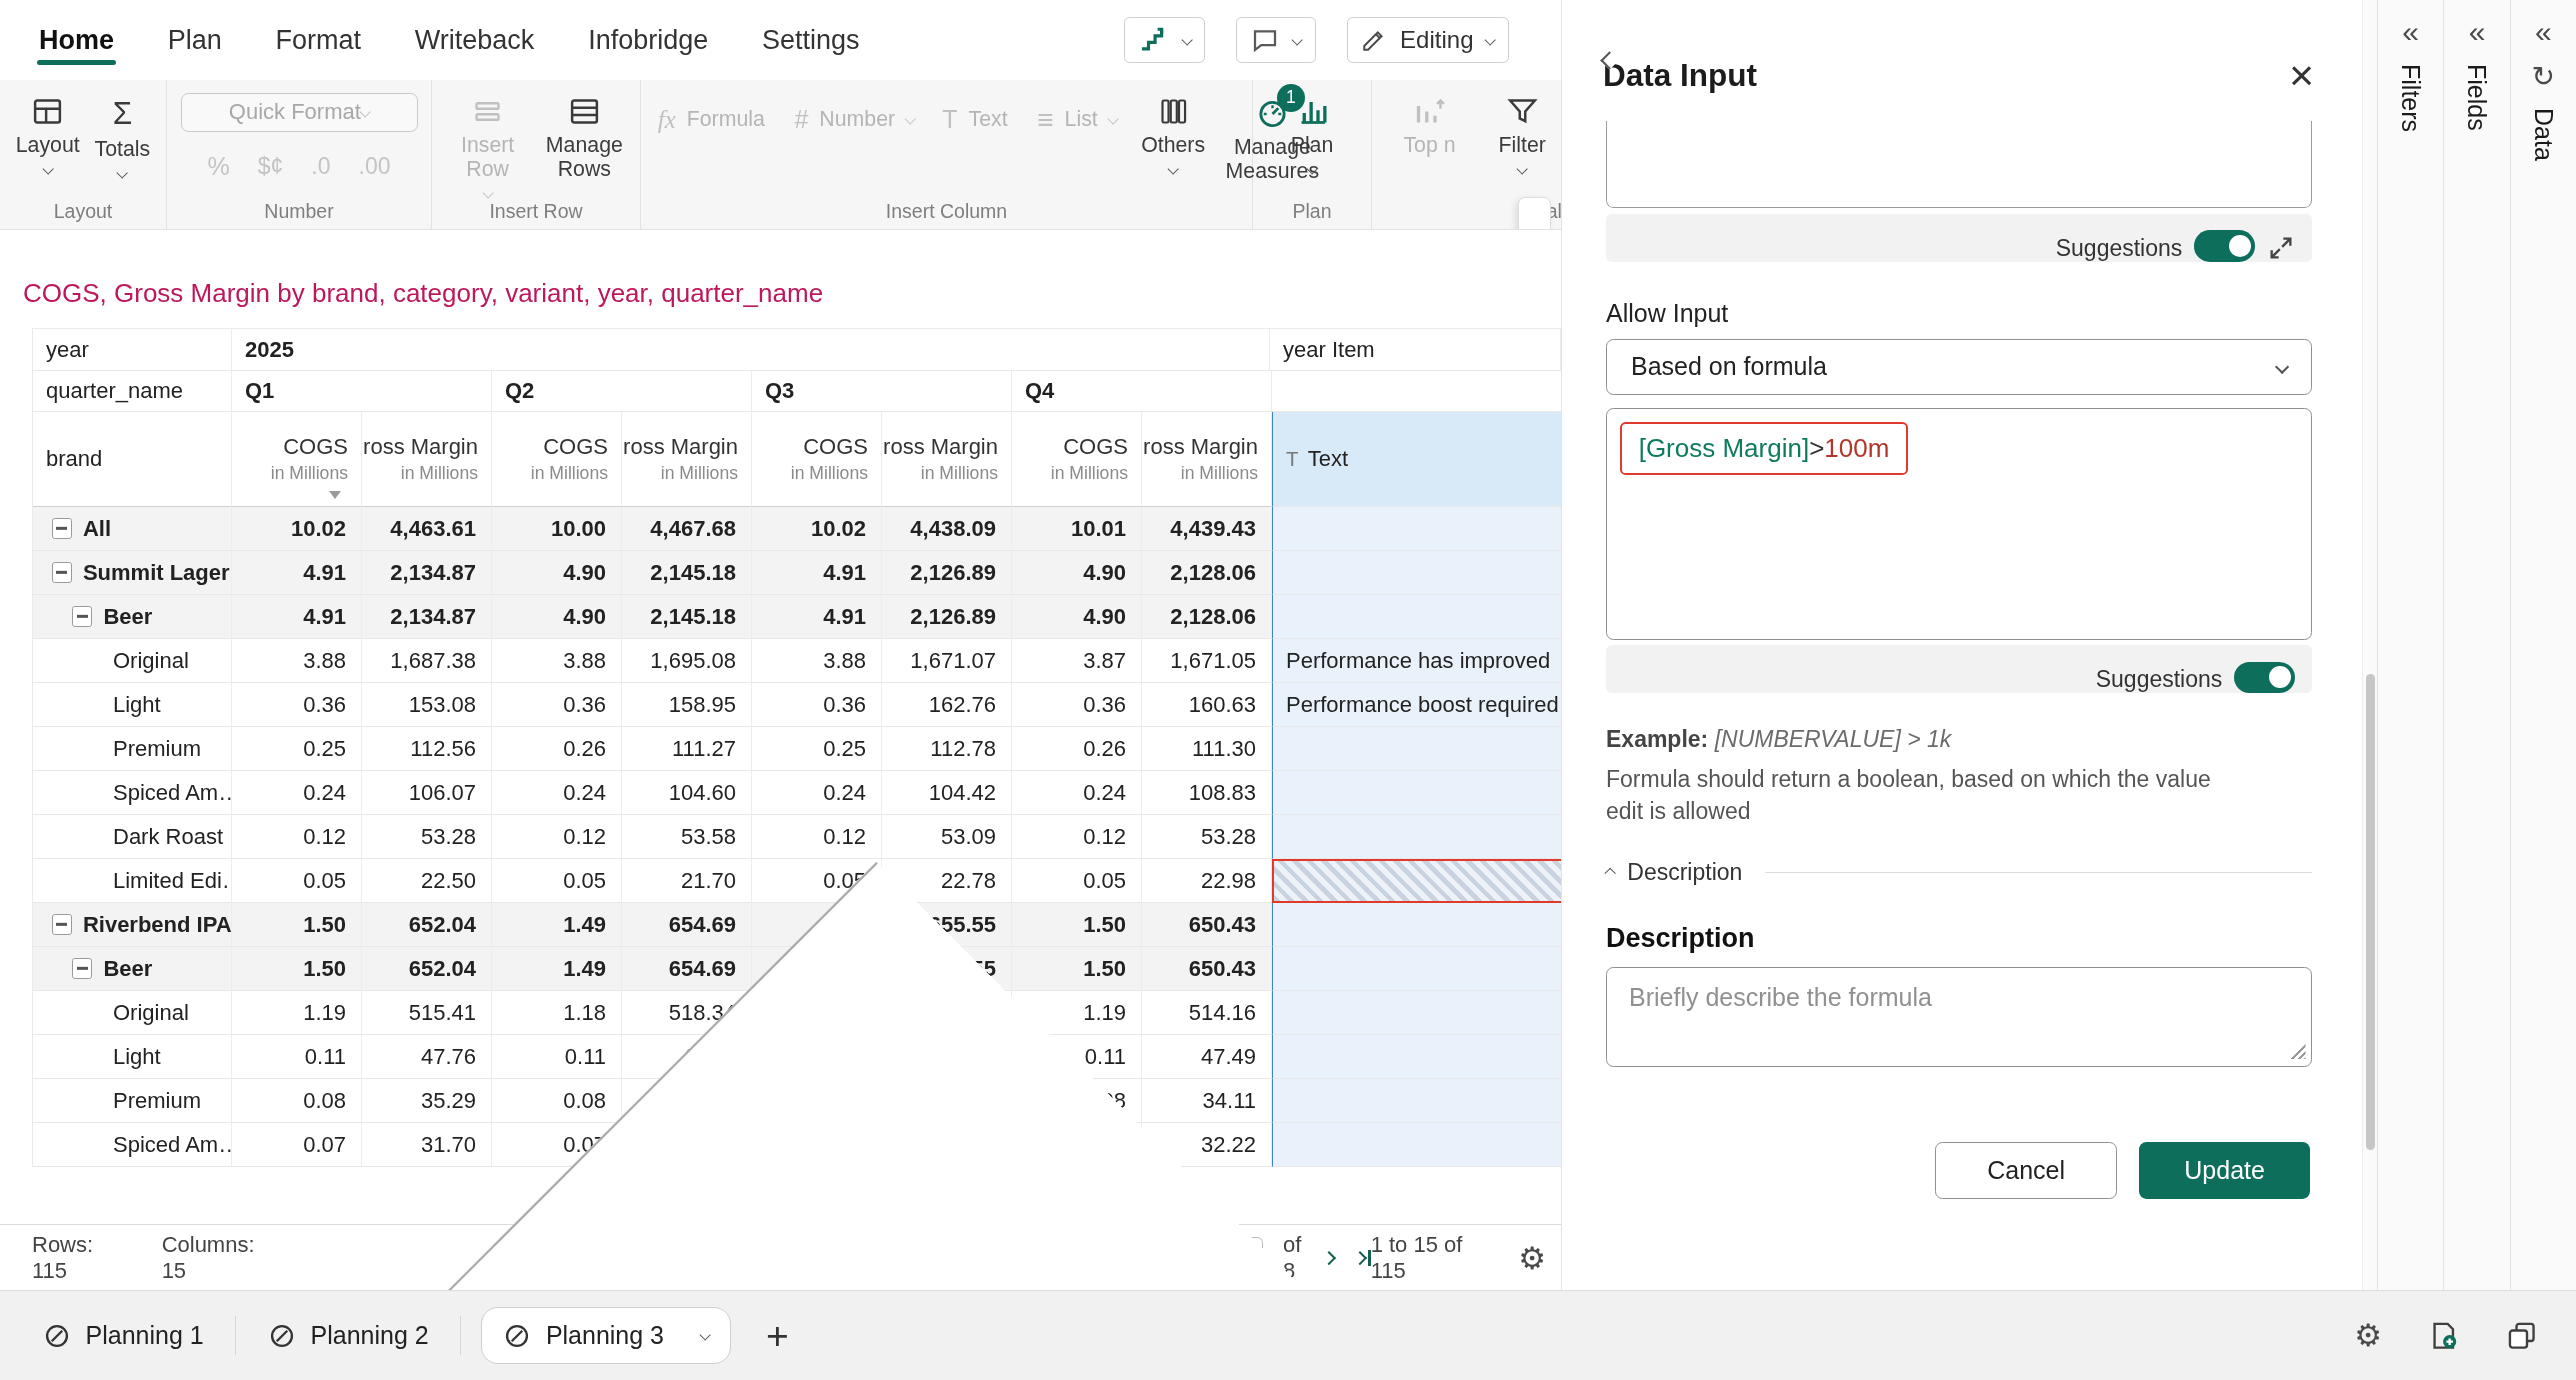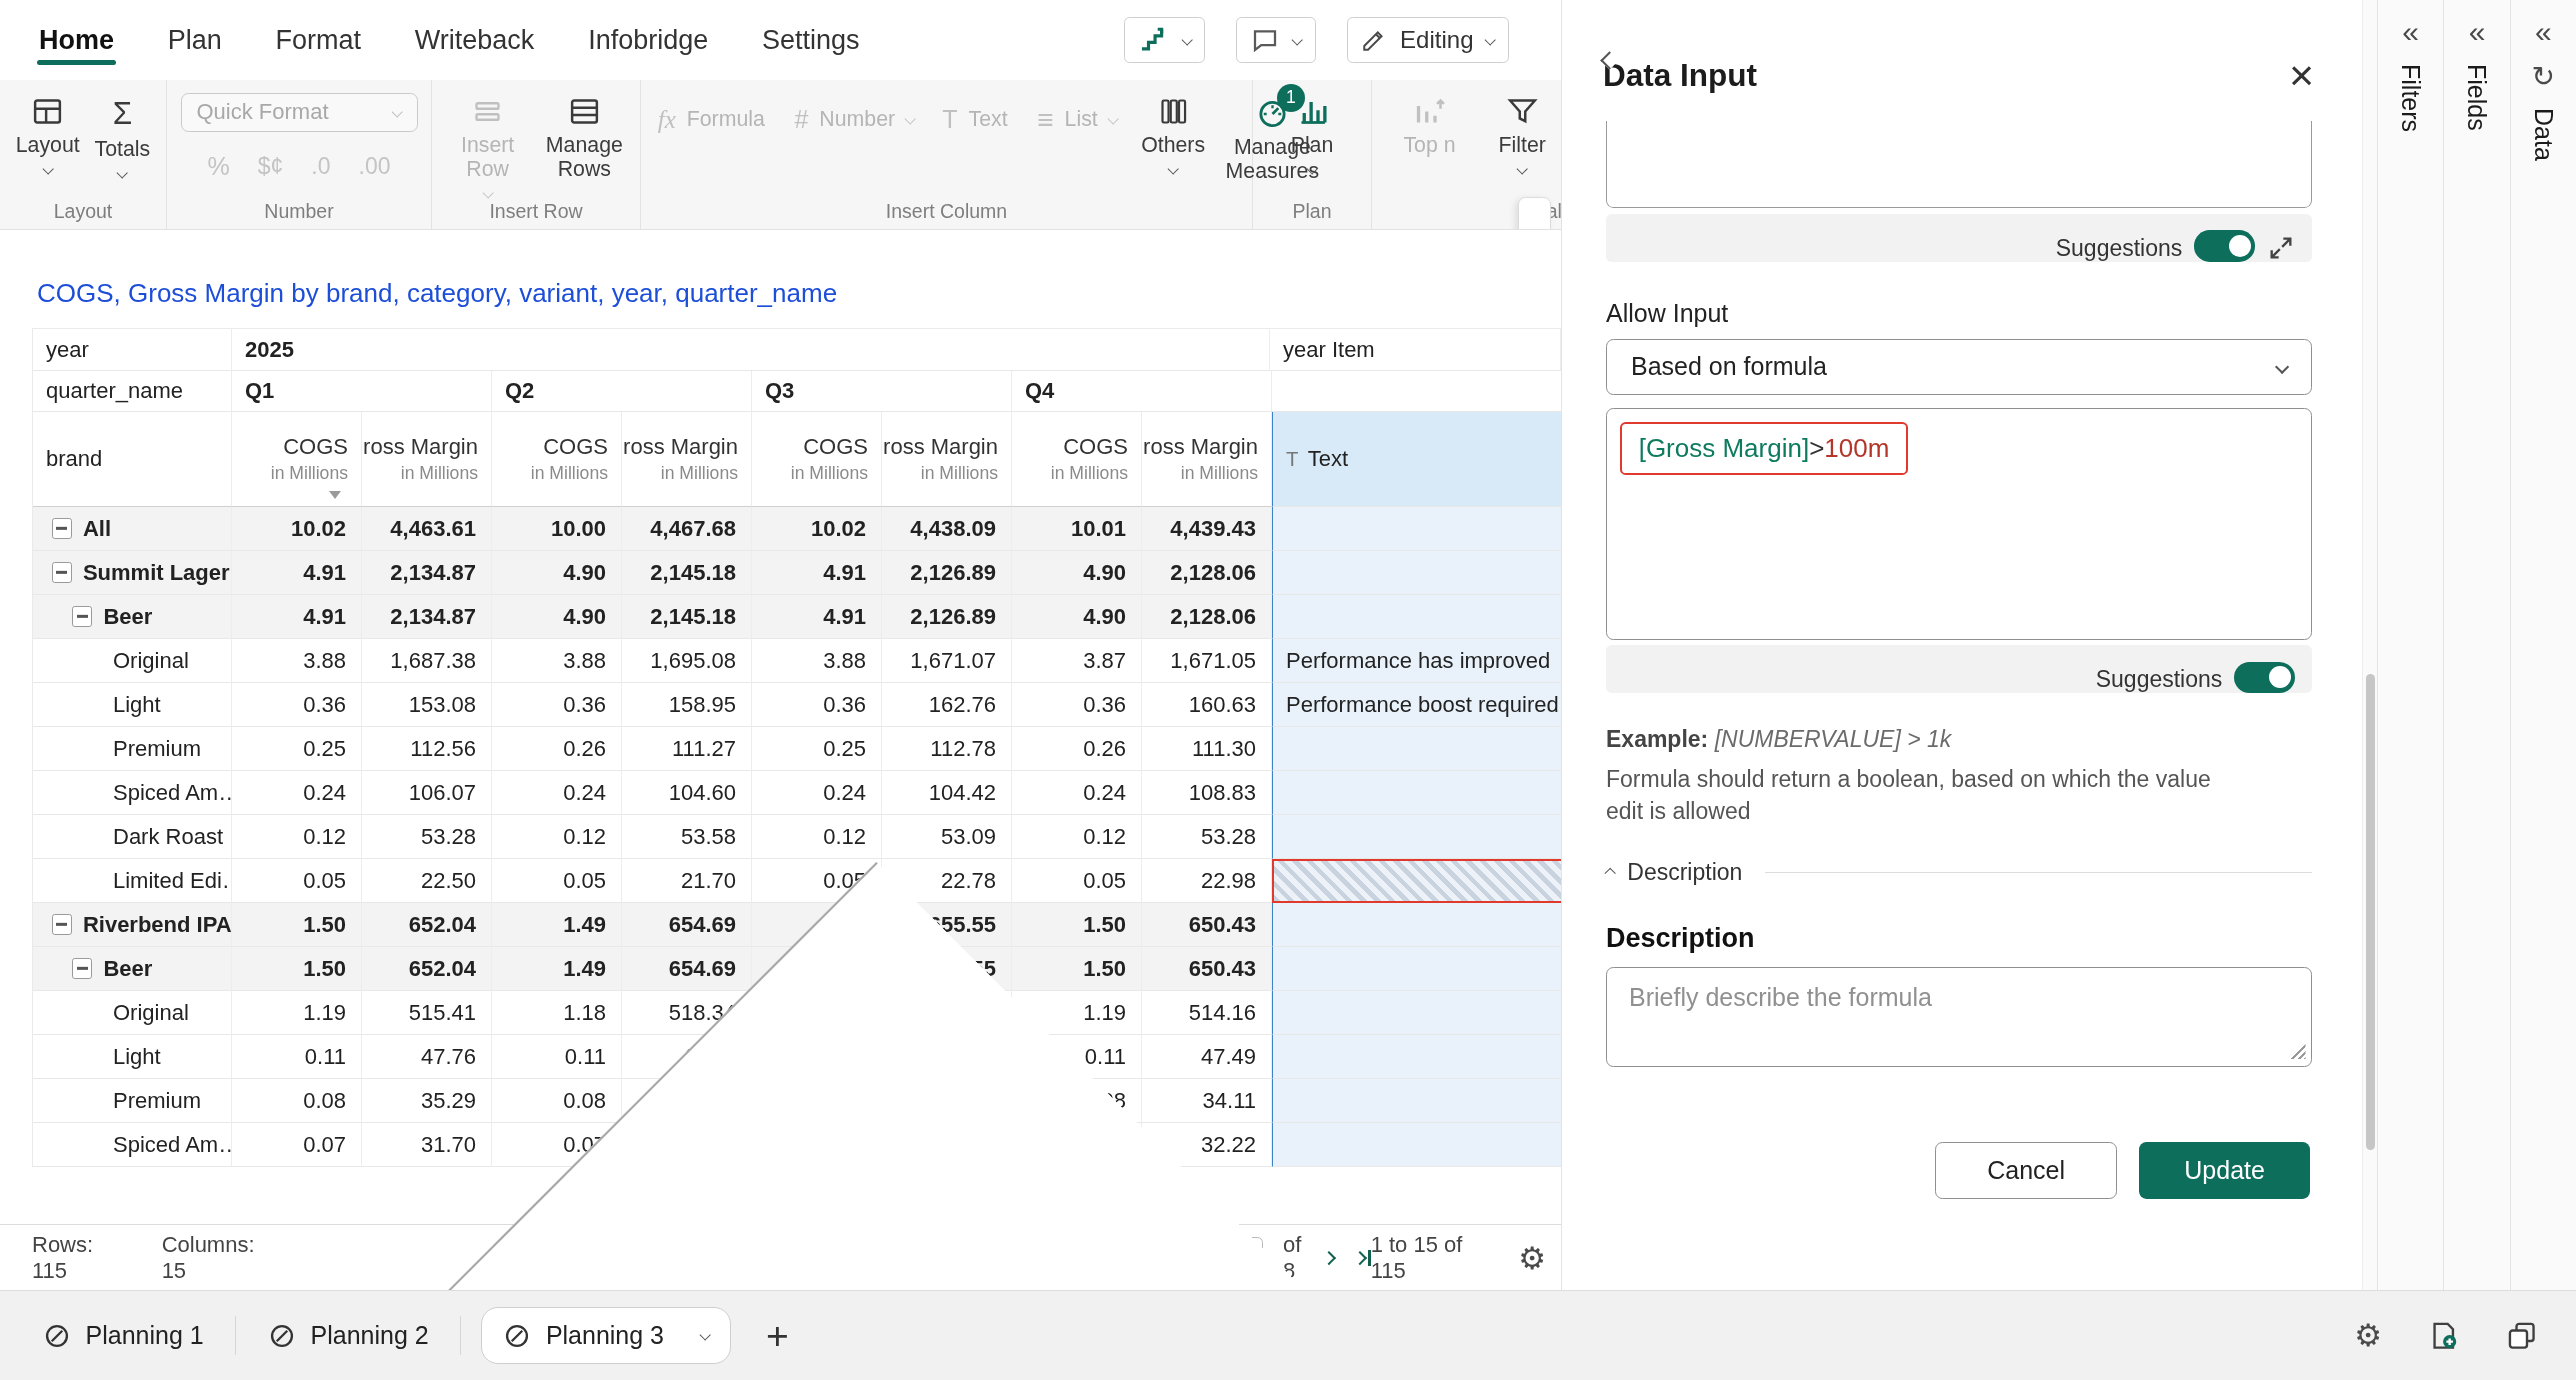--- a/index.html
+++ b/index.html
@@ -46,34 +46,34 @@
 
 
 .ribbon{position:absolute;top:80px;left:0;width:100%;height:150px;background:#f6f6f6;border-bottom:0.9px solid #e2e2e2;display:flex;overflow:hidden}
 .rgroup{position:relative;border-right:0.9px solid #e3e3e3;height:100%;padding:9.3px 7.4px 33px;flex:none}
 .glabel{position:absolute;bottom:5.6px;left:0;right:0;text-align:center;font-size:19.5px;color:#7e7e7e;white-space:nowrap}
 .rbtns{display:flex;gap:3.7px;justify-content:center}
 .rbtn{display:flex;flex-direction:column;align-items:center;gap:6.5px;padding:5.6px 5.6px;border-radius:5.6px;cursor:pointer}
 .rbtn .rlbl{font-size:21.3px;color:#3c3c3c;text-align:center;line-height:1.12;white-space:pre-line}
 .rbtn.dis .rlbl{color:#b5b5b5}
 .rbtn.dis .chev{color:#c4c4c4}
-.qf{width:237px;height:39px;border:1.4px solid #c9c9c9;border-radius:7.4px;background:#f9f9f9;display:flex;align-items:center;justify-content:space-between;padding:0 15px;font-size:22px;color:#a8a8a8;margin:3.7px auto 0}
+.qf{width:237px;height:39px;border:1.4px solid #c9c9c9;border-radius:7.4px;background:#f9f9f9;display:flex;align-items:center;justify-content:center;padding:0 15px;font-size:22px;color:#a8a8a8;margin:3.7px auto 0}
 .numicons{display:flex;gap:28px;justify-content:center;margin-top:20.4px;align-items:center}
 .icg{display:flex;gap:9.3px;align-items:flex-start}
 .icol{display:flex;flex-direction:row;gap:11px;margin-top:9.3px}
 .sbtn{display:flex;align-items:center;gap:11px;height:42px;padding:0 9.3px;border-radius:5.6px;font-size:21.3px;color:#3c3c3c;cursor:pointer}
 .sbtn.dis{color:#b5b5b5}
 .sbtn.dis .chev{color:#c4c4c4}
 .mm-wrap{position:relative}
 .badge{position:absolute;top:-11px;right:-15px;width:28px;height:28px;border-radius:50%;background:#0E6E5C;color:#fff;font-size:17.6px;display:flex;align-items:center;justify-content:center}
 .rscroll{position:absolute;left:1518px;top:117px;width:33px;height:122px;background:#fff;border:0.9px solid #dcdcdc;border-radius:7.4px;box-shadow:-2.8px 1.9px 7.4px rgba(0,0,0,.10);display:flex;align-items:center;justify-content:center;z-index:5}
 
 
 .content{position:absolute;top:230px;left:0;width:1561px;height:994px;background:#fff;overflow:hidden}
-.table-title{margin:48px 0 0 37px;font-size:26px;color:#1d4ed8}
+.table-title{margin:48px 0 0 23px;font-size:26px;color:#be185d}
 .gridtbl{position:absolute;left:32px;top:98px;width:1529px;border-left:0.9px solid #eaeaea}
 .hrow1{display:grid;grid-template-columns:199px 1038px 291px;height:43px}
 .hrow2{display:grid;grid-template-columns:199px repeat(4,260px) 291px;height:41px}
 .hrow3{display:grid;grid-template-columns:199px repeat(8,130px) 291px;height:95px}
 .trow{display:grid;grid-template-columns:199px repeat(8,130px) 291px;height:44px}
 .c{display:flex;align-items:center;border-right:0.9px solid #ededed;border-bottom:0.9px solid #e8e8e8;font-size:22px;color:#222;overflow:hidden;white-space:nowrap;padding-left:13px}
 .hrow1 .c{border-top:0.9px solid #eaeaea}
 .hb{font-weight:700}
 .mh{flex-direction:column;align-items:flex-end;justify-content:center;padding-right:13px;padding-left:0;position:relative;border-bottom:0.9px solid #cfcfcf}
 .mh .mh-name{font-size:22px;color:#333}

